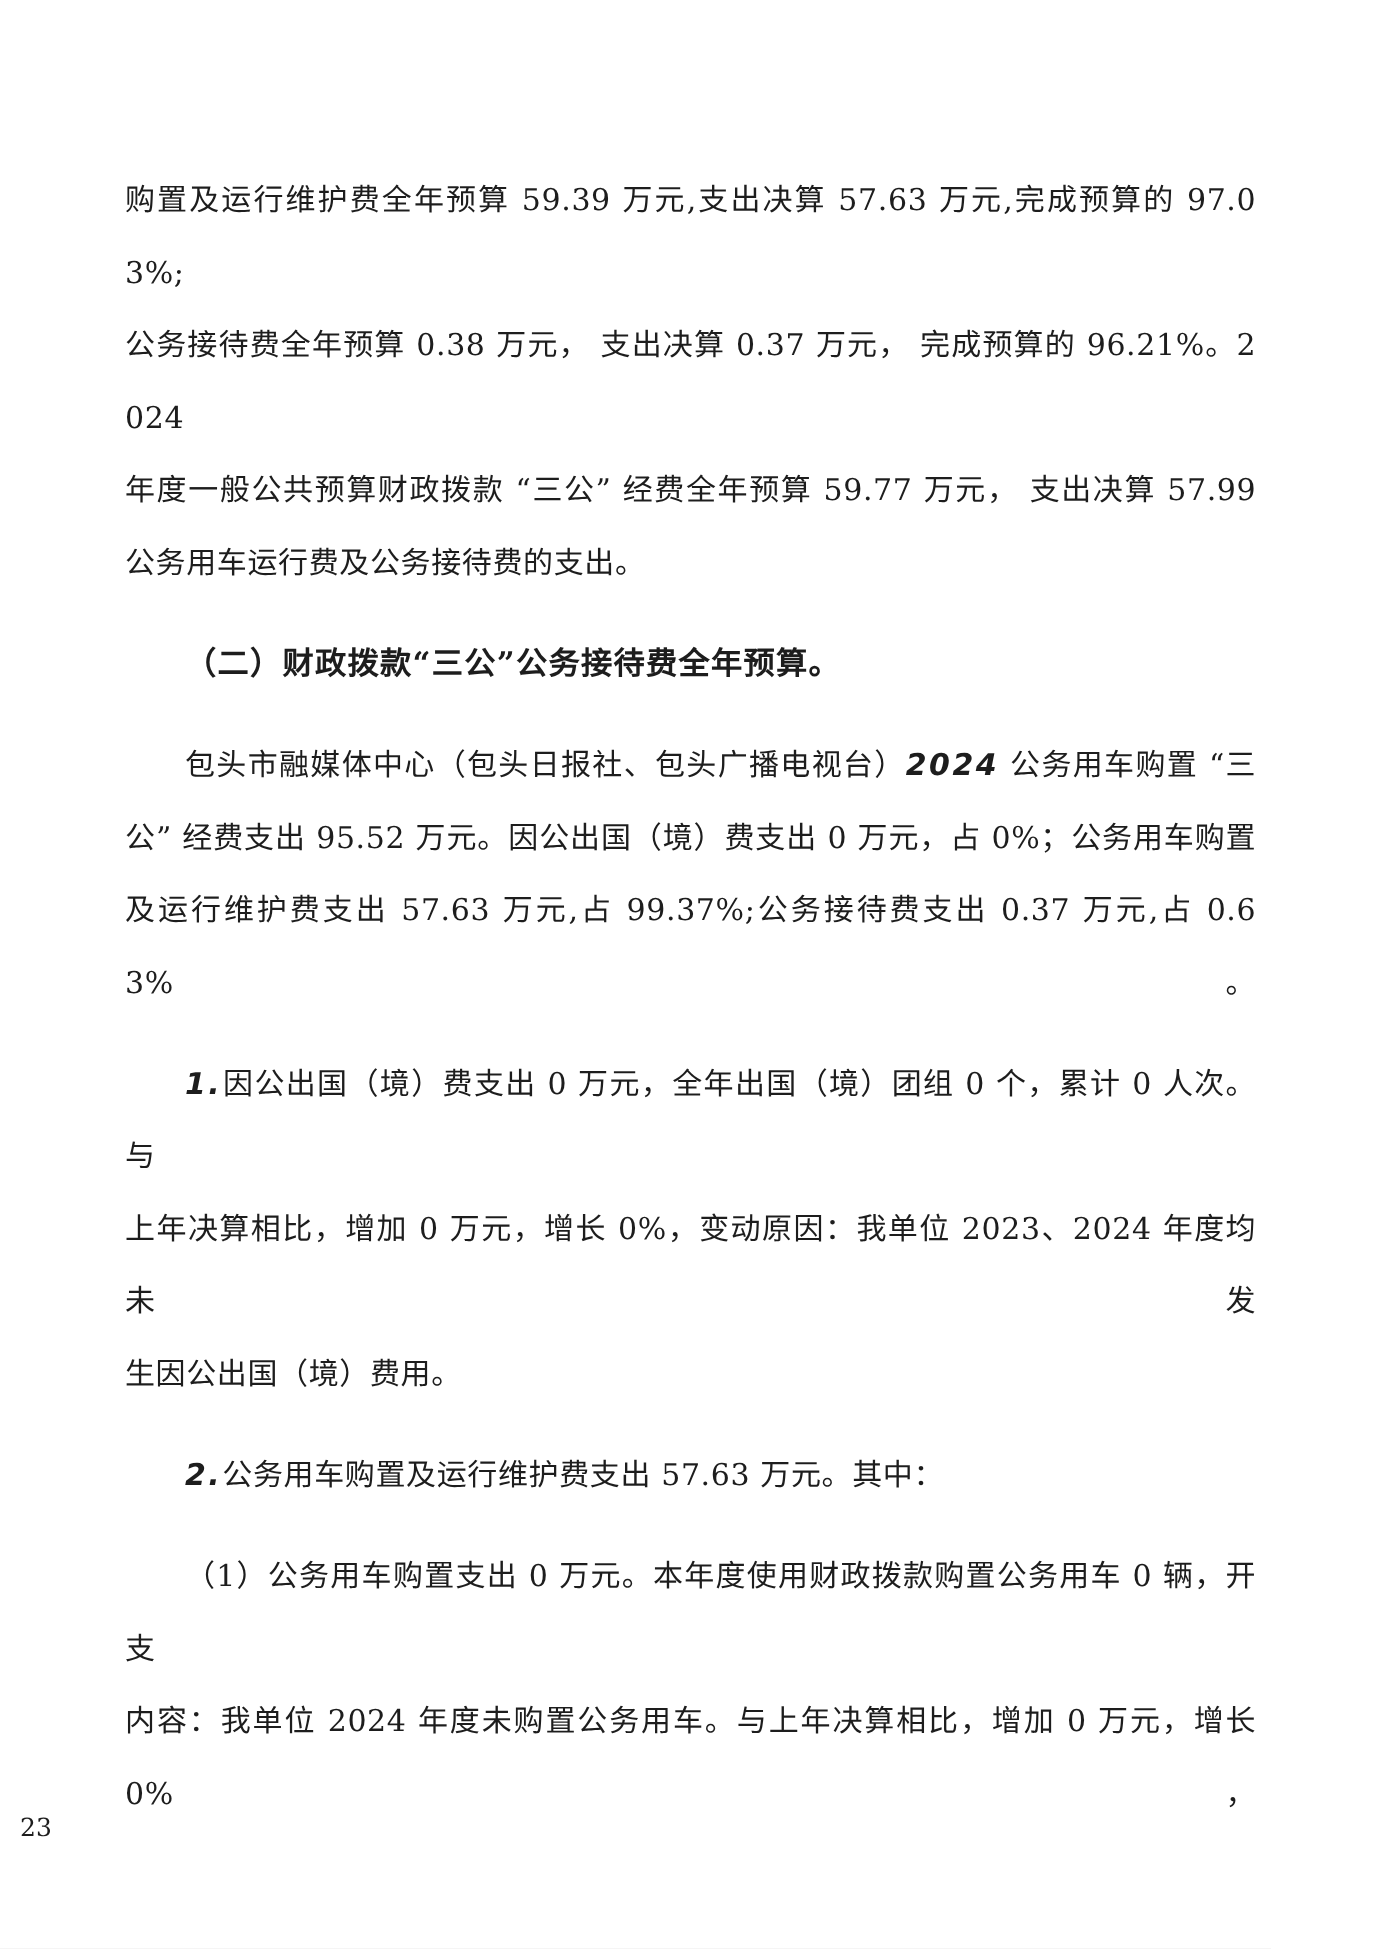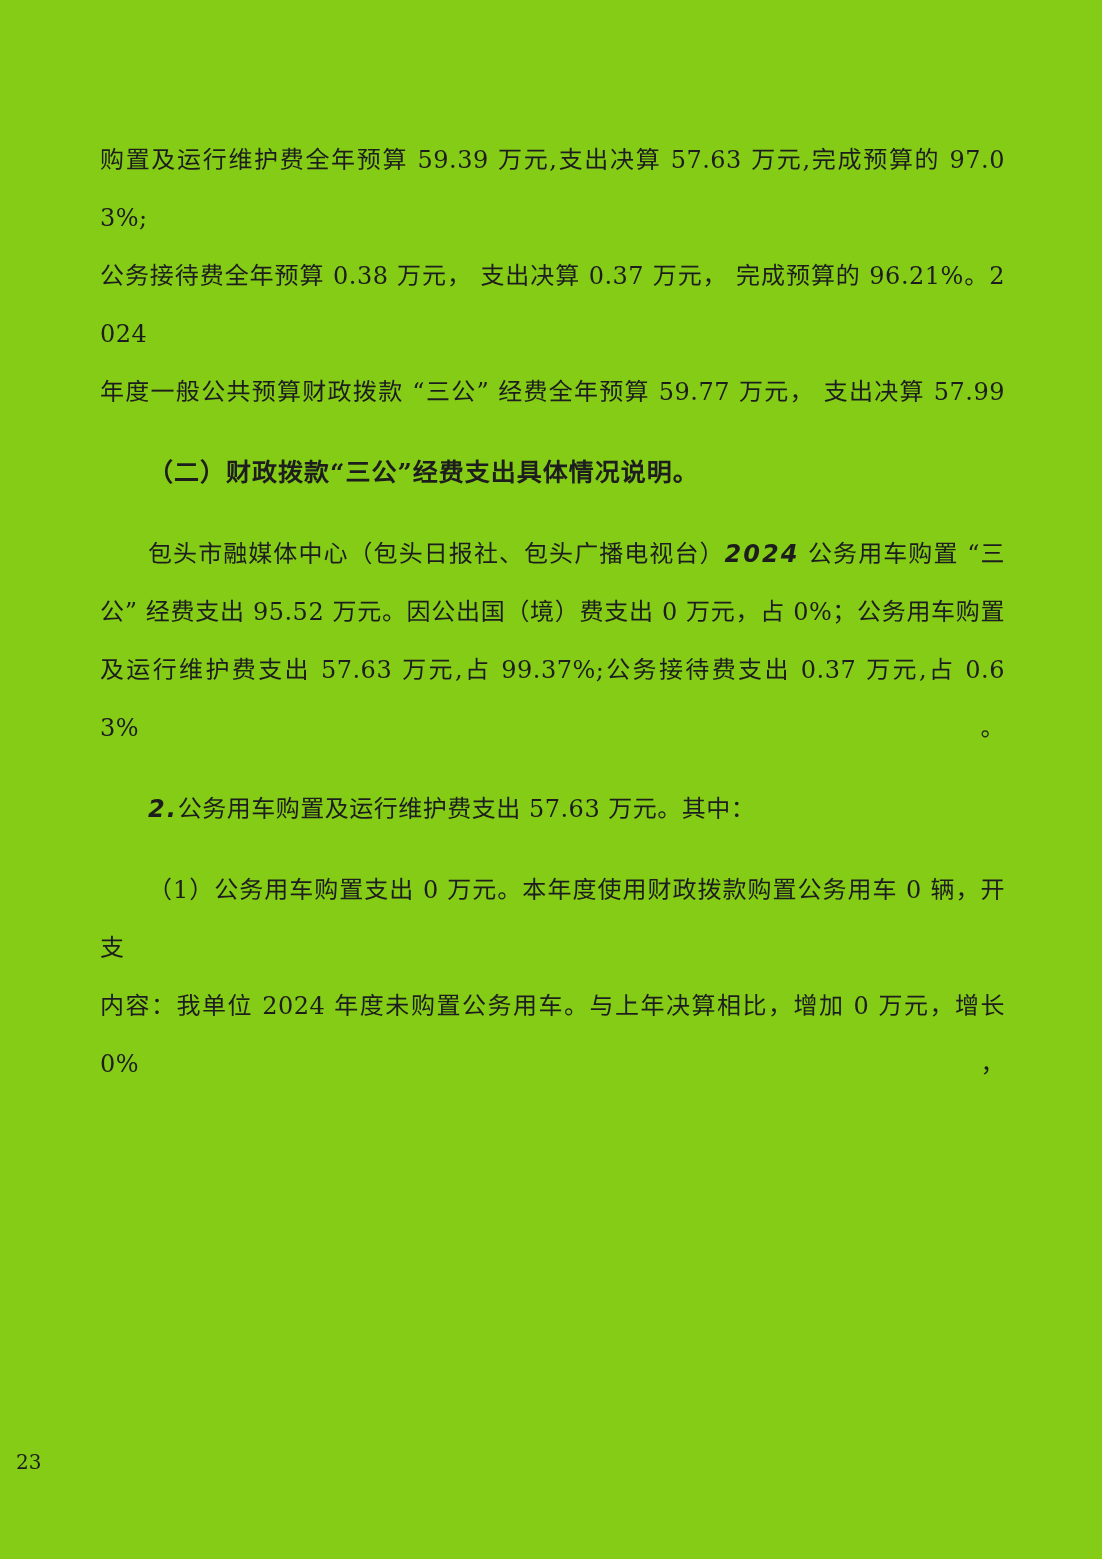--- a/index.html
+++ b/index.html
@@ -5,21 +5,21 @@
   html, body {
     margin: 0;
     padding: 0;
     background: #e8e8e8;
   }
   .page {
     position: relative;
     width: 1102px;
     height: 1559px;
     margin: 0 auto;
-    background: #84cc16;
+    background: #ffffff;
     color: #1d1d1d;
     font-family: "DejaVu Serif", "Liberation Serif", serif;
     overflow: hidden;
   }
   .content {
     position: absolute;
     top: 131px;
     left: 100px;
     width: 905px;
   }
@@ -63,28 +63,34 @@
 </style>
 </head>
 <body>
 
 <div class="page">
   <div class="content">
       <div class="para body">
         <div class="line just"><span class="seg">购置及运行维护费全年预算 59.39 万元,支出决算 57.63 万元,完成预算的 97.03%;</span></div>
         <div class="line just"><span class="seg">公务接待费全年预算 0.38 万元， 支出决算 0.37 万元， 完成预算的 96.21%。2024</span></div>
         <div class="line just"><span class="seg">年度一般公共预算财政拨款 “三公” 经费全年预算 59.77 万元， 支出决算 57.99</span></div>
+        <div class="line"><span class="seg">公务用车运行费及公务接待费的支出。</span></div>
       </div>
       <div class="para heading">
-        <div class="line indent"><span class="seg">（二）财政拨款“三公”经费支出具体情况说明。</span></div>
+        <div class="line indent"><span class="seg">（二）财政拨款“三公”公务接待费全年预算。</span></div>
       </div>
       <div class="para body">
         <div class="line indent just"><span class="seg">包头市融媒体中心（包头日报社、包头广播电视台）</span><span class="script-num">2024</span><span class="seg"> 公务用车购置 “三</span></div>
         <div class="line just"><span class="seg">公” 经费支出 95.52 万元。因公出国（境）费支出 0 万元，占 0%；公务用车购置</span></div>
         <div class="line just"><span class="seg">及运行维护费支出 57.63 万元,占 99.37%;公务接待费支出 0.37 万元,占 0.63%。</span></div>
+      </div>
+      <div class="para body">
+        <div class="line indent just"><span class="script-num">1.</span><span class="seg">因公出国（境）费支出 0 万元，全年出国（境）团组 0 个，累计 0 人次。与</span></div>
+        <div class="line just"><span class="seg">上年决算相比，增加 0 万元，增长 0%，变动原因：我单位 2023、2024 年度均未发</span></div>
+        <div class="line"><span class="seg">生因公出国（境）费用。</span></div>
       </div>
       <div class="para body">
         <div class="line indent"><span class="script-num">2.</span><span class="seg">公务用车购置及运行维护费支出 57.63 万元。其中：</span></div>
       </div>
       <div class="para body">
         <div class="line indent just"><span class="seg">（1）公务用车购置支出 0 万元。本年度使用财政拨款购置公务用车 0 辆，开支</span></div>
         <div class="line just"><span class="seg">内容：我单位 2024 年度未购置公务用车。与上年决算相比，增加 0 万元，增长 0%，</span></div>
       </div>
     </div>
   <div class="footer">23</div>

